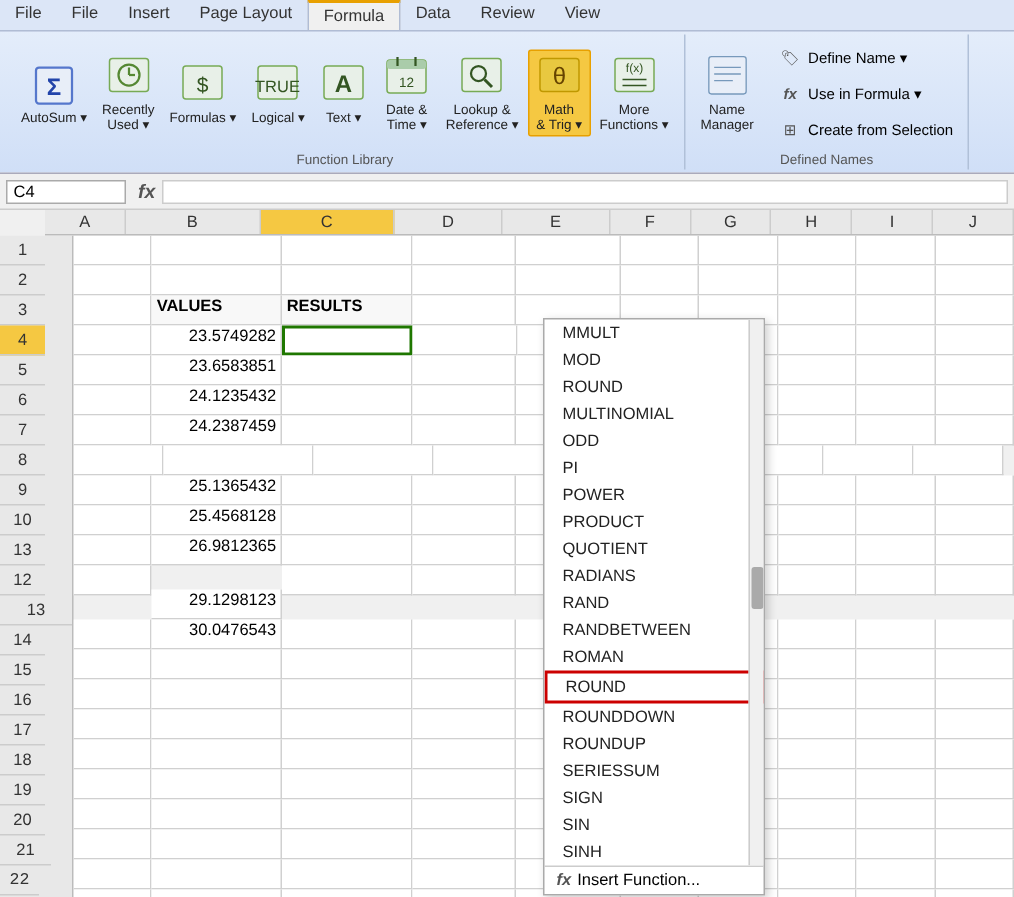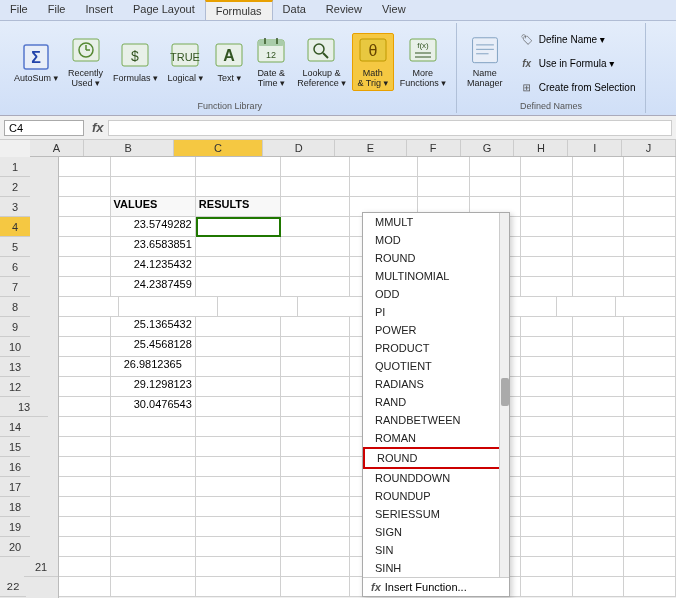--- a/index.html
+++ b/index.html
@@ -57,21 +57,21 @@
 </head>
 <body>
 
 <div class="ribbon">
 
   <div class="ribbon-tabs">
     <div class="ribbon-tab">File</div>
     <div class="ribbon-tab">File</div>
     <div class="ribbon-tab">Insert</div>
     <div class="ribbon-tab">Page Layout</div>
-    <div class="ribbon-tab active">Formulas</div>
+    <div class="ribbon-tab active">Formula</div>
     <div class="ribbon-tab">Data</div>
     <div class="ribbon-tab">Review</div>
     <div class="ribbon-tab">View</div>
   </div>
 
   <div class="ribbon-content">
 
     <div class="ribbon-group">
       <div class="ribbon-buttons-row">
 
@@ -246,21 +246,21 @@
       <div class="row-header" style="width:30px; height:20px;">13</div>
       <div class="row-header" style="width:30px; height:20px;">12</div>
       <div class="row-header" style="width:48px; height:20px;">13</div>
       <div class="row-header" style="width:30px; height:20px;">14</div>
       <div class="row-header" style="width:30px; height:20px;">15</div>
       <div class="row-header" style="width:30px; height:20px;">16</div>
       <div class="row-header" style="width:30px; height:20px;">17</div>
       <div class="row-header" style="width:30px; height:20px;">18</div>
       <div class="row-header" style="width:30px; height:20px;">19</div>
       <div class="row-header" style="width:30px; height:20px;">20</div>
-      <div class="row-header" style="width:34px; height:20px;margin-left:24px;">21</div>
+      <div class="row-header" style="width:34px; height:20px;">21</div>
       <div class="row-header" style="width:26px; height:20px;font-family:Liberation Mono, monospace;">22</div>
       <div class="row-header" style="width:30px; height:20px;">23</div>
     </div>
 
     <div class="grid">
 
       <div class="grid-row">
         <div class="cell" style="width:60px; height:20px;"></div>
         <div class="cell" style="width:100px; height:20px;"></div>
         <div class="cell" style="width:100px; height:20px;"></div>
@@ -378,33 +378,33 @@
           <div class="cell" style="width: 80px; height: 20px;"></div>
           <div class="cell" style="width: 80px; height: 20px;"></div>
           <div class="cell" style="width: 60px; height: 20px;"></div>
           <div class="cell" style="width: 60px; height: 20px;"></div>
           <div class="cell" style="width: 60px; height: 20px;"></div>
           <div class="cell" style="width: 60px; height: 20px;"></div>
           <div class="cell" style="width: 60px; height: 20px;"></div>
         </div>
         <div class="grid-row">
           <div class="cell" style="width: 60px; height: 20px;"></div>
-          <div class="cell data-value" style="width: 100px; height: 20px; text-align: center;">26.9812365</div>
-          <div class="cell" style="width: 100px; height: 20px;"></div>
-          <div class="cell" style="width: 80px; height: 20px;"></div>
-          <div class="cell" style="width: 80px; height: 20px;"></div>
-          <div class="cell" style="width: 60px; height: 20px;"></div>
-          <div class="cell" style="width: 60px; height: 20px;"></div>
-          <div class="cell" style="width: 60px; height: 20px;"></div>
-          <div class="cell" style="width: 60px; height: 20px;"></div>
-          <div class="cell" style="width: 60px; height: 20px;"></div>
-        </div>
-        <div class="grid-row">
-          <div class="cell" style="width: 60px; height: 20px;"></div>
-          <div class="cell data-value" style="width: 100px; height: 20px;">29.1298123</div>
+          <div class="cell data-value" style="width: 100px; height: 20px;">26.9812365</div>
+          <div class="cell" style="width: 100px; height: 20px;"></div>
+          <div class="cell" style="width: 80px; height: 20px;"></div>
+          <div class="cell" style="width: 80px; height: 20px;"></div>
+          <div class="cell" style="width: 60px; height: 20px;"></div>
+          <div class="cell" style="width: 60px; height: 20px;"></div>
+          <div class="cell" style="width: 60px; height: 20px;"></div>
+          <div class="cell" style="width: 60px; height: 20px;"></div>
+          <div class="cell" style="width: 60px; height: 20px;"></div>
+        </div>
+        <div class="grid-row">
+          <div class="cell" style="width: 60px; height: 20px;"></div>
+          <div class="cell data-value" style="width: 100px; height: 20px; margin-top: 16px;">29.1298123</div>
           <div class="cell" style="width: 100px; height: 20px;"></div>
           <div class="cell" style="width: 80px; height: 20px;"></div>
           <div class="cell" style="width: 80px; height: 20px;"></div>
           <div class="cell" style="width: 60px; height: 20px;"></div>
           <div class="cell" style="width: 60px; height: 20px;"></div>
           <div class="cell" style="width: 60px; height: 20px;"></div>
           <div class="cell" style="width: 60px; height: 20px;"></div>
           <div class="cell" style="width: 60px; height: 20px;"></div>
         </div>
         <div class="grid-row">

